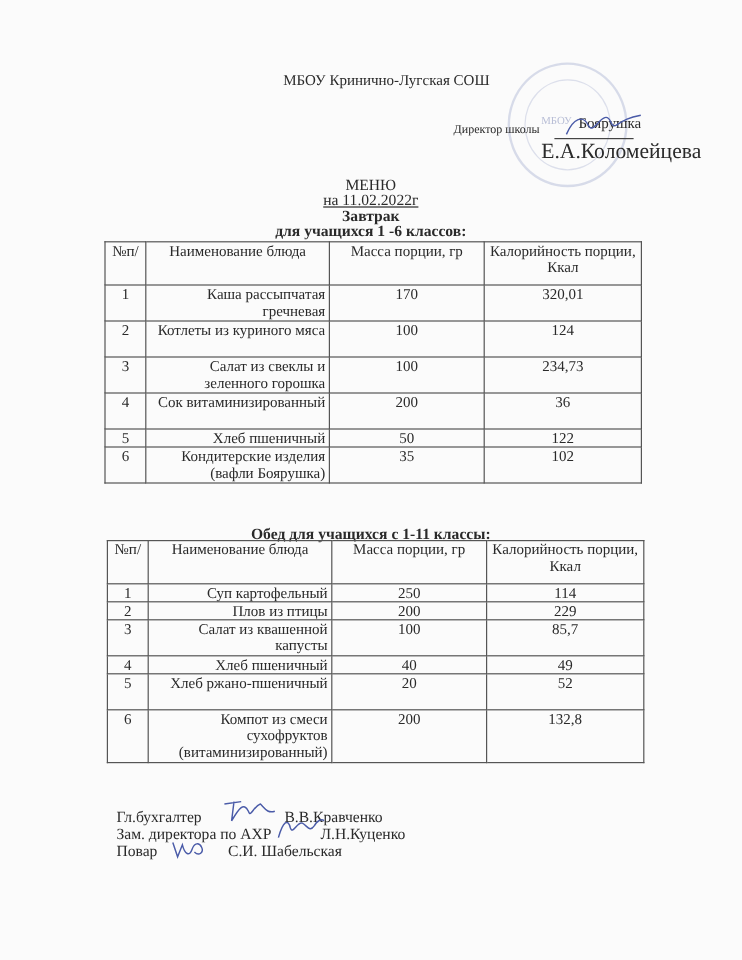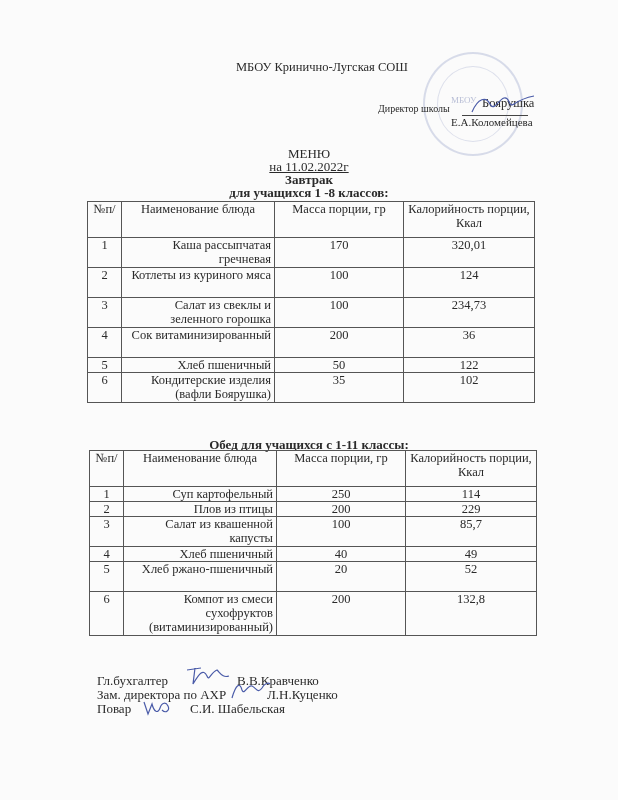--- a/index.html
+++ b/index.html
@@ -5,21 +5,21 @@
   html, body { margin: 0; padding: 0; }
   body {
     width: 618px; height: 800px; background: #fbfbfb; position: relative; overflow: hidden;
     font-family: "Liberation Serif", serif; color: #2a2a2a;
   }
   .abs { position: absolute; }
   .school { left: 236px; top: 60px; font-size: 12.5px; }
   .approve { left: 482px; top: 96px; font-size: 12.5px; }
   .director-label { left: 378px; top: 103px; font-size: 10px; }
   .director-line { left: 462px; top: 115px; width: 66px; border-bottom: 1px solid #444; }
-  .director-name { left: 451px; top: 116px; font-size: 11px; }
+  .director-name { left: 451px; top: 116px; font-size: 18px; }
   .stamp {
     left: 423px; top: 52px; width: 100px; height: 104px; border-radius: 50%;
     border: 2px solid rgba(150,160,200,0.35); box-sizing: border-box;
   }
   .stamp-inner {
     left: 437px; top: 66px; width: 72px; height: 76px; border-radius: 50%;
     border: 1px solid rgba(150,160,200,0.3); box-sizing: border-box;
   }
   .sig { position: absolute; }
   .center { left: 0; width: 618px; text-align: center; }
@@ -69,21 +69,21 @@
 <div class="abs director-label">Директор школы</div>
 <div class="abs director-line"></div>
 <svg class="sig" style="left:468px;top:90px;" width="70" height="28">
   <path d="M4,22 C10,8 18,6 22,14 C26,22 30,10 36,8 C42,6 40,18 46,14 C52,10 56,8 66,6" stroke="#4a5ba8" stroke-width="1.2" fill="none"></path>
 </svg>
 <div class="abs director-name">Е.А.Коломейцева</div>
 
 <div class="abs center menu-title">МЕНЮ</div>
 <div class="abs center menu-date">на 11.02.2022г</div>
 <div class="abs center meal1">Завтрак</div>
-<div class="abs center meal1-sub">для учащихся 1 -8 классов:</div>
+<div class="abs center meal1-sub">для учащихся 1 -6 классов:</div>
 
 <table class="menu" id="t1">
   <tbody>
       <tr class="hdr-row">
     <th class="c-no">№п/</th>
     <th class="c-name">Наименование блюда</th>
     <th class="c-mass">Масса порции, гр</th>
     <th class="c-cal">Калорийность порции, Ккал</th>
   </tr>
   <tr class="r2">

